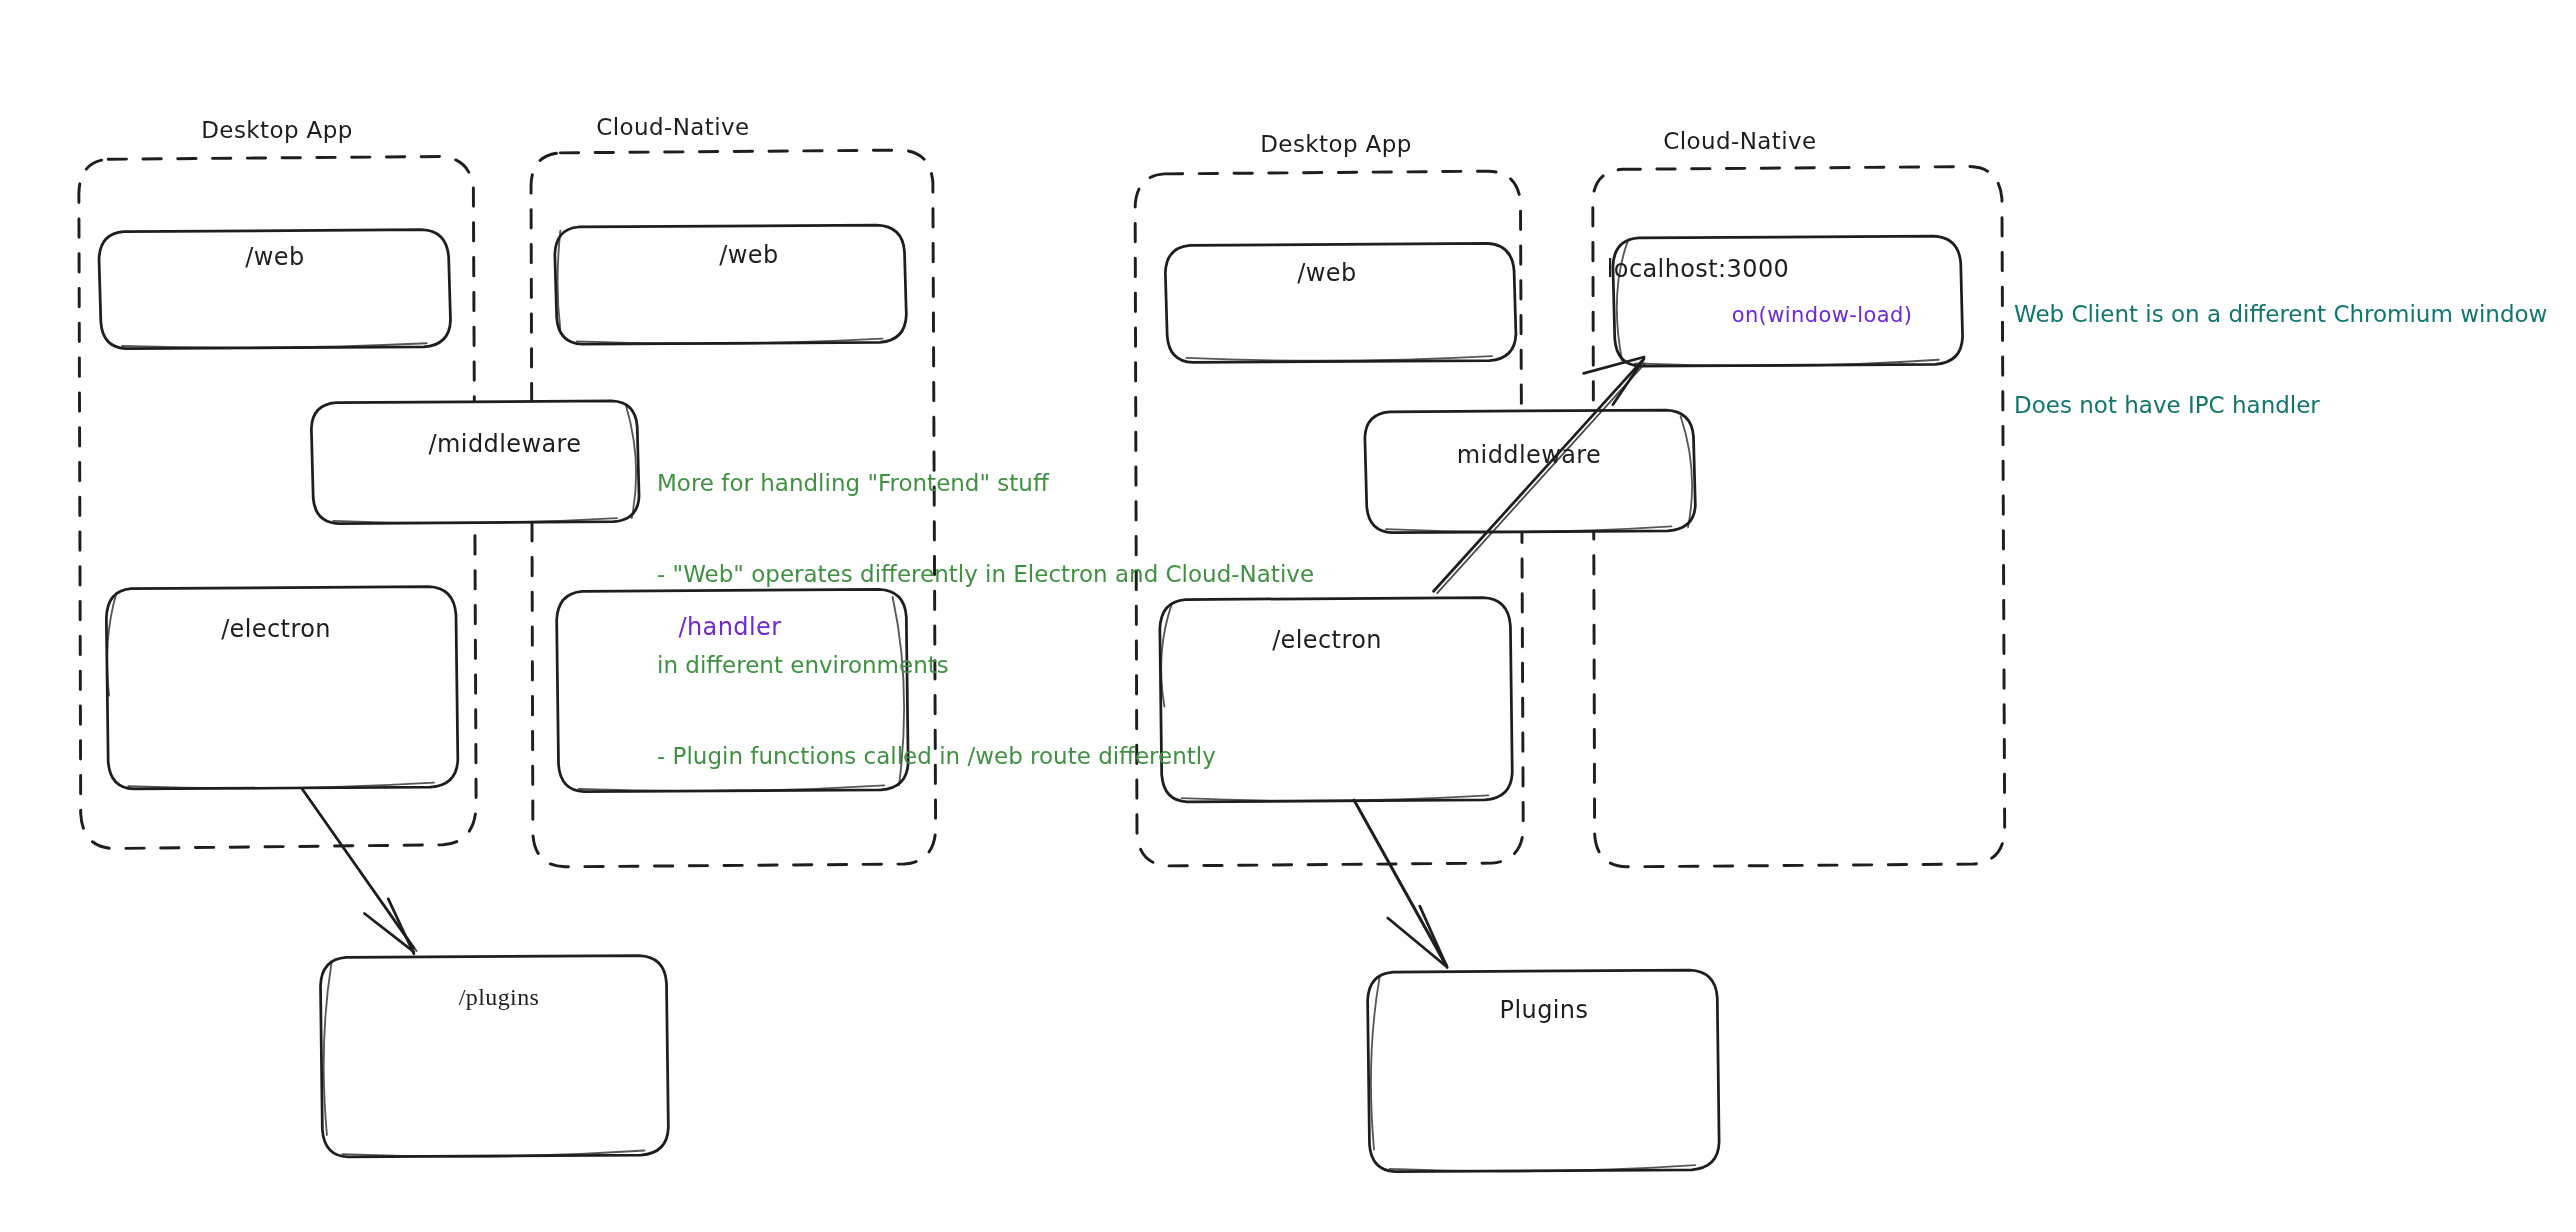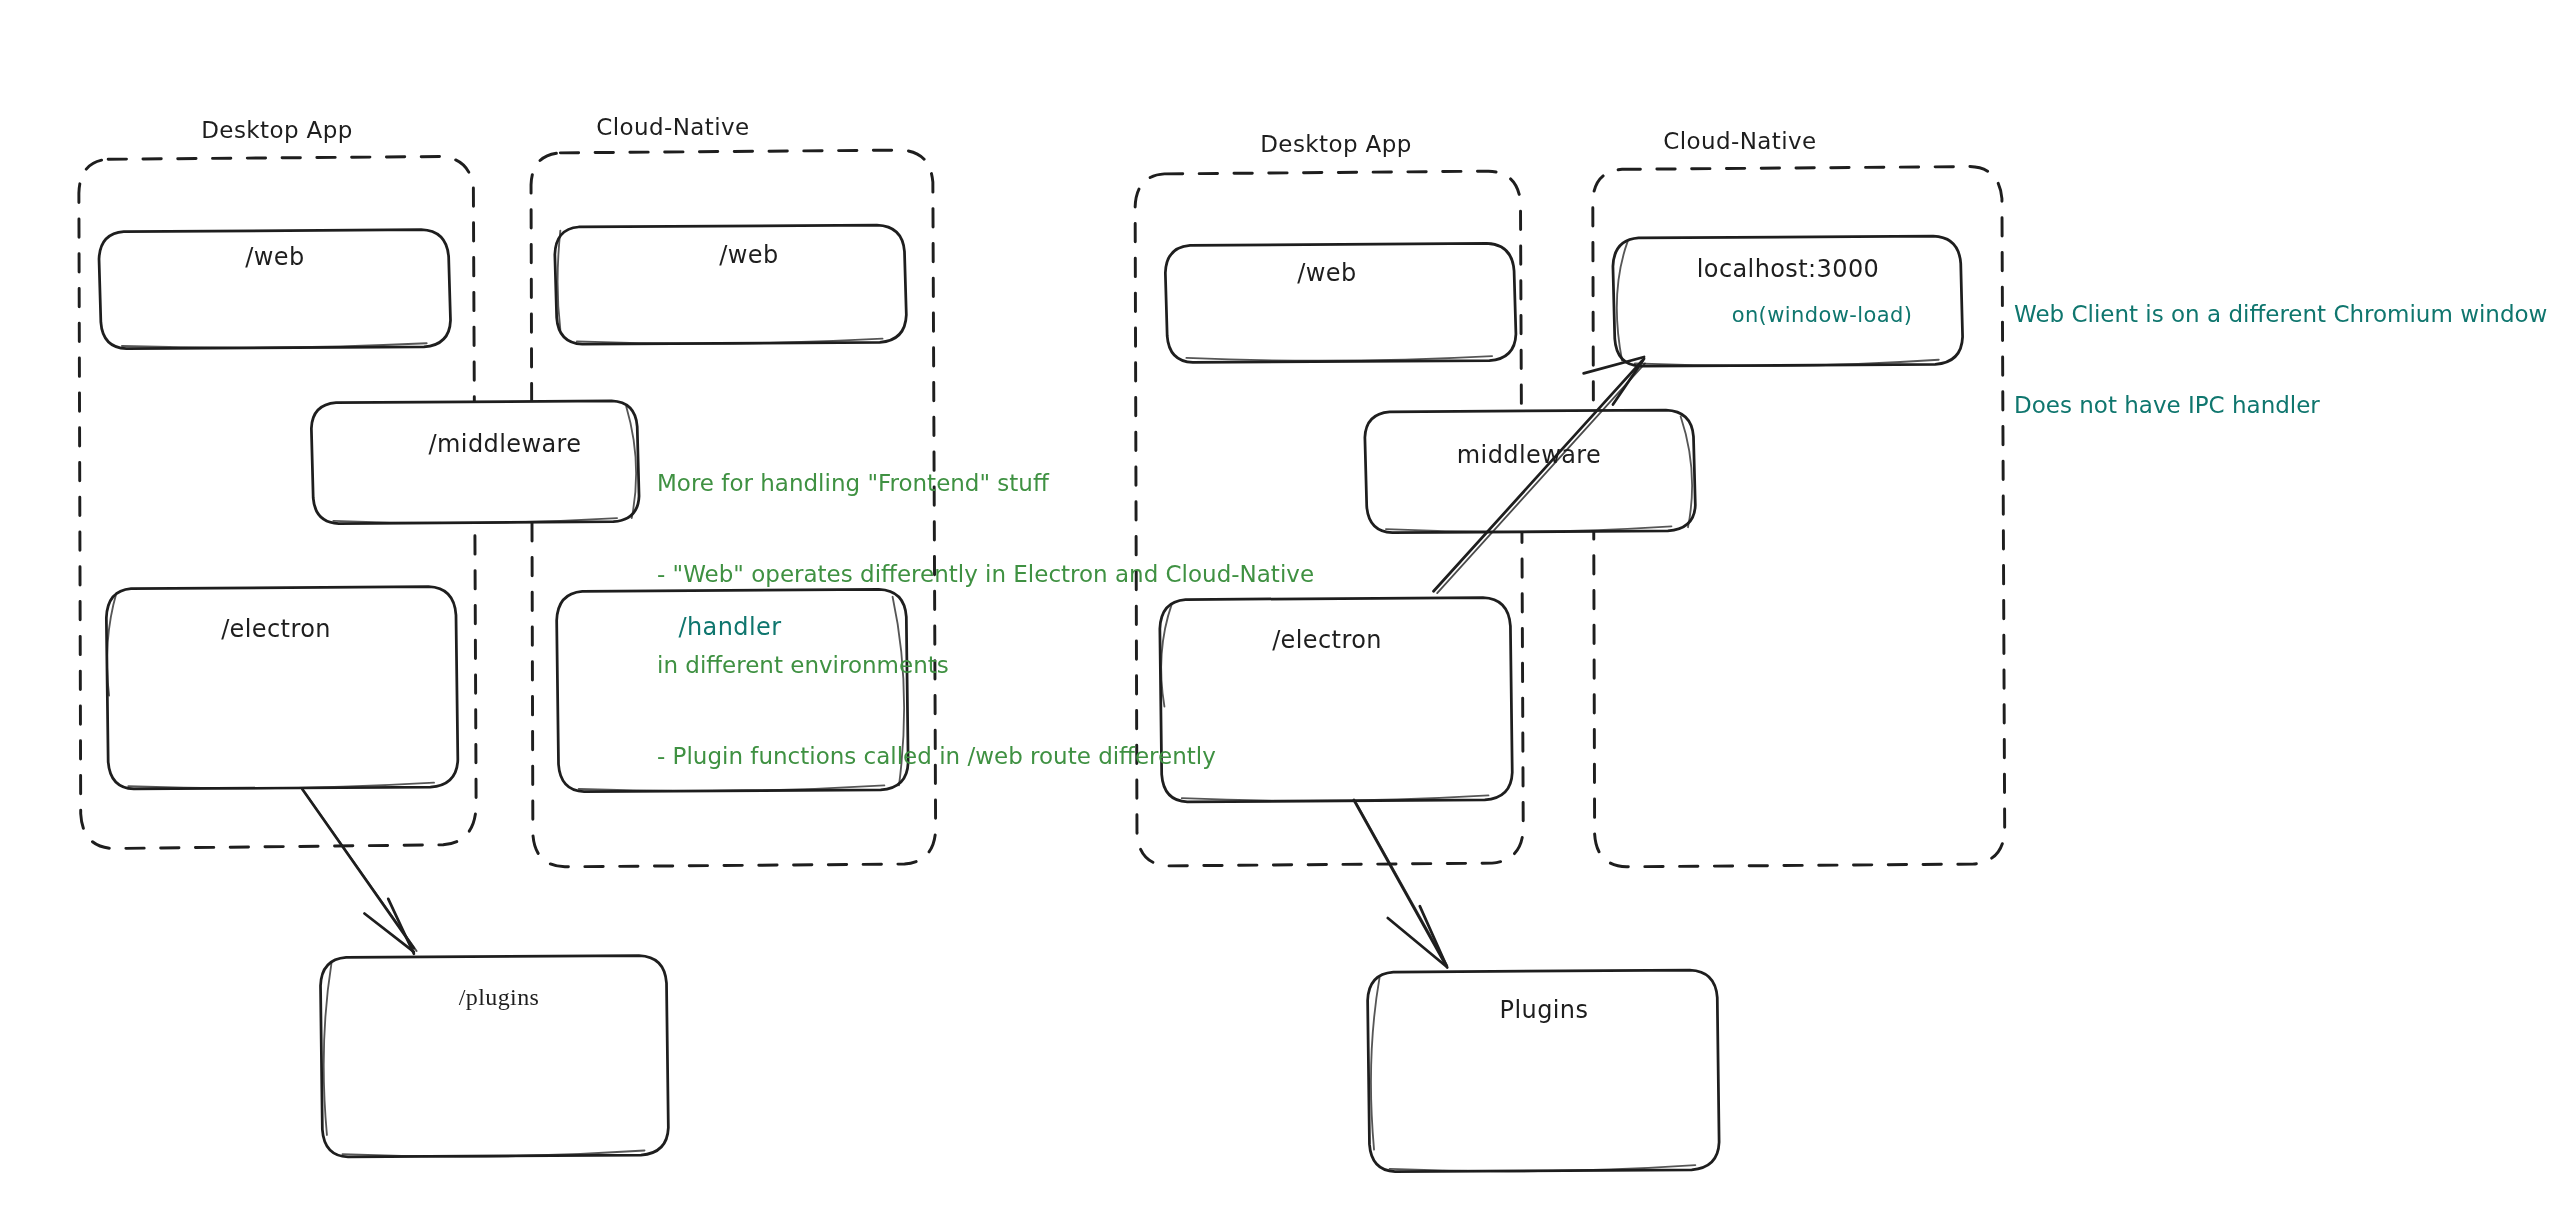--- a/index.html
+++ b/index.html
@@ -49,21 +49,21 @@
     transform: translateX(-50%);
     font-style: normal;
   }
   
   .node-label {
     font-size: 24px;
     transform: translateX(-50%);
   }
   .node-label.red,
   .sub-label.red {
-    color: #0f766e;
+    color: #6d28d9;
   }
   .sub-label {
     font-size: 21px;
     transform: translateX(-50%);
   }
   
   .annotation {
     position: absolute;
     white-space: pre;
     font-size: 23px;
@@ -242,21 +242,21 @@
     <div class="lbl node-label" style="left:505px; top:430px;text-align:right;">/middleware</div>
 
     <div class="lbl node-label" style="left:276px; top:615px;">/electron</div>
 
     <div class="lbl node-label red" style="left:730px; top:613px;">/handler</div>
 
     <div class="lbl node-label" style="left:499px; top:984px;font-family:Liberation Serif, serif;">/plugins</div>
 
     <div class="lbl node-label" style="left:1327px; top:259px;">/web</div>
 
-    <div class="lbl node-label" style="left:1788px; top:255px;">localhost:3000</div>
+    <div class="lbl node-label" style="left:1698px; top:255px;">localhost:3000</div>
 
     <div class="lbl sub-label red" style="left:1822px; top:303px;">on(window-load)</div>
 
     <div class="lbl node-label" style="left:1529px; top:441px;">middleware</div>
 
     <div class="lbl node-label" style="left:1327px; top:626px;">/electron</div>
 
     <div class="lbl node-label" style="left:1544px; top:996px;">Plugins</div>
 
     <div class="annotation green" style="left:657px; top:407px;">

